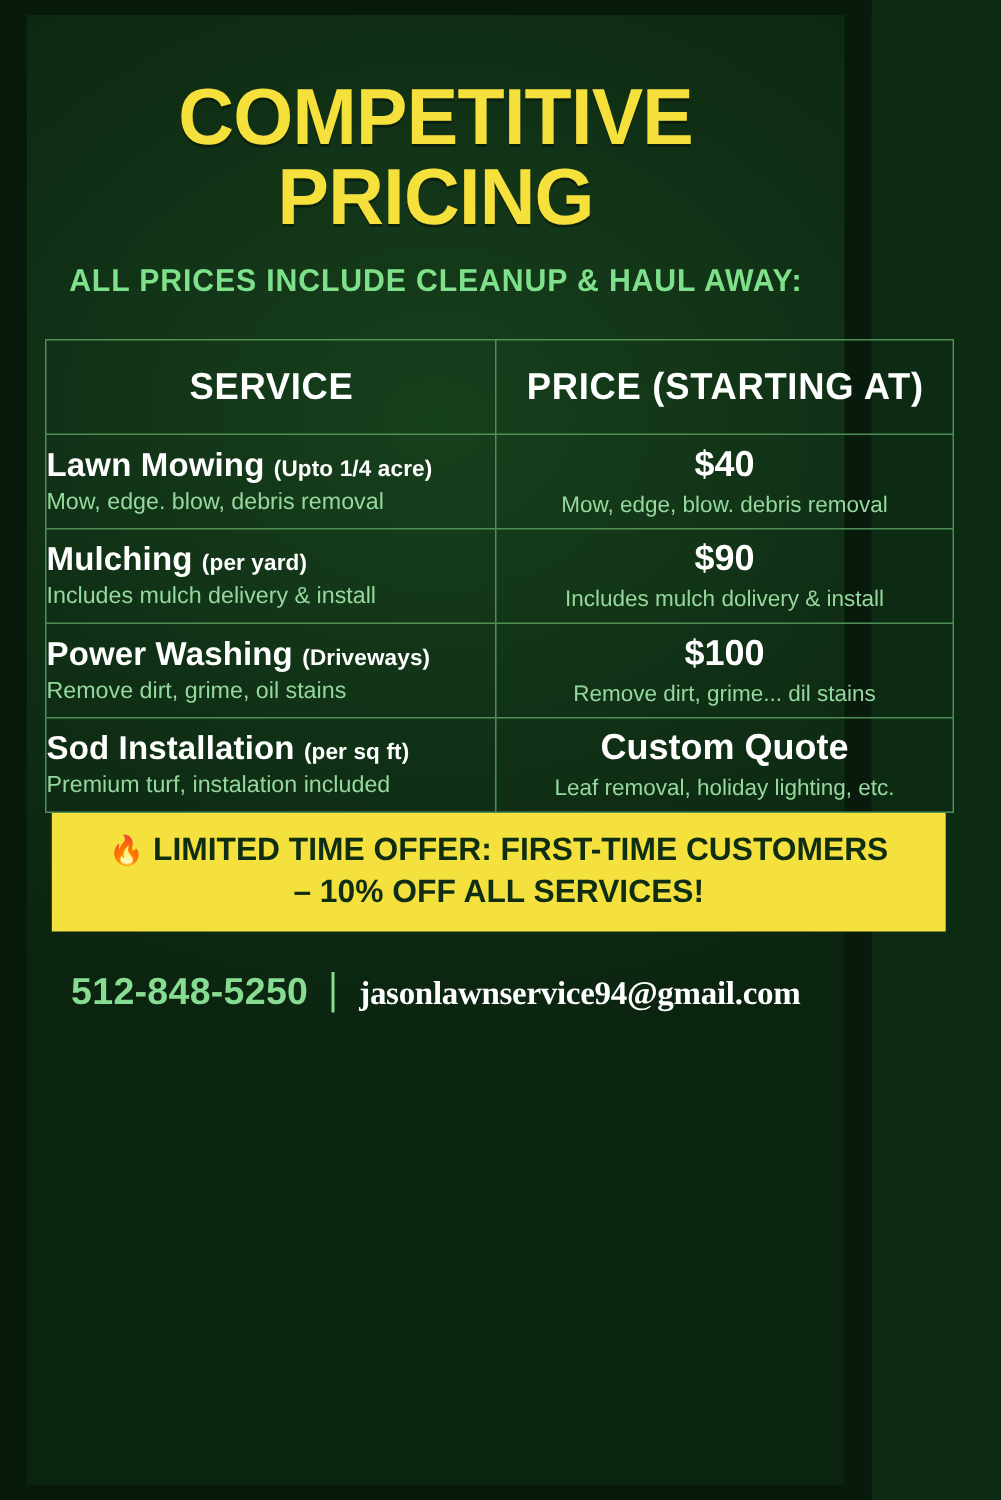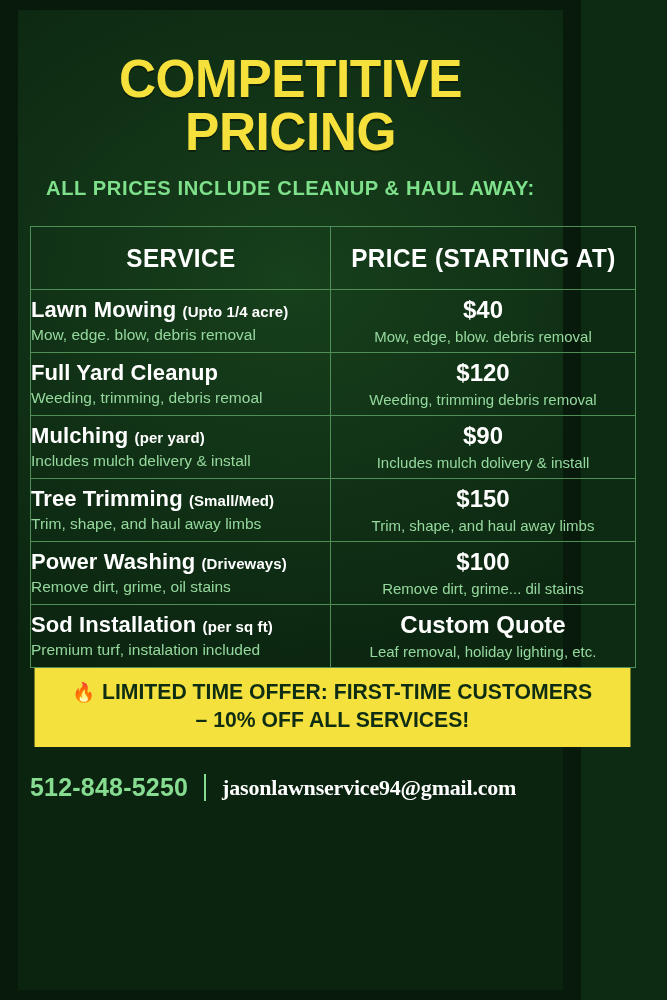--- a/index.html
+++ b/index.html
@@ -146,20 +146,21 @@
     transform: scaleX(0.985);
   }
   .flame {
     font-size: 19px;
   }
 
   .footer {
     margin-top: 26px;
     display: flex;
     align-items: center;
+    justify-content: center;
     gap: 16px;
   }
   .phone {
     color: #86dc90;
     font-size: 25px;
     font-weight: bold;
     letter-spacing: 0.2px;
   }
   .divider {
     width: 2px;
@@ -209,54 +210,28 @@
             <div class="svc-desc">Mow, edge. blow, debris removal</div>
           </td>
           <td class="price">
             <div class="price-amt">$40</div>
             <div class="price-desc">Mow, edge, blow. debris removal</div>
           </td>
         </tr>
         <tr>
           <td class="service">
             <div class="svc-name">
-              <span>Full Yard Cleanup</span>
-              <span class="svc-qual"></span>
-            </div>
-            <div class="svc-desc">Weeding, trimming, debris remoal</div>
-          </td>
-          <td class="price">
-            <div class="price-amt">$120</div>
-            <div class="price-desc">Weeding, trimming debris removal</div>
-          </td>
-        </tr>
-        <tr>
-          <td class="service">
-            <div class="svc-name">
               <span>Mulching</span>
               <span class="svc-qual">(per yard)</span>
             </div>
             <div class="svc-desc">Includes mulch delivery &amp; install</div>
           </td>
           <td class="price">
             <div class="price-amt">$90</div>
             <div class="price-desc">Includes mulch dolivery &amp; install</div>
-          </td>
-        </tr>
-        <tr>
-          <td class="service">
-            <div class="svc-name">
-              <span>Tree Trimming</span>
-              <span class="svc-qual">(Small/Med)</span>
-            </div>
-            <div class="svc-desc">Trim, shape, and haul away limbs</div>
-          </td>
-          <td class="price">
-            <div class="price-amt">$150</div>
-            <div class="price-desc">Trim, shape, and haul away limbs</div>
           </td>
         </tr>
         <tr>
           <td class="service">
             <div class="svc-name">
               <span>Power Washing</span>
               <span class="svc-qual">(Driveways)</span>
             </div>
             <div class="svc-desc">Remove dirt, grime, oil stains</div>
           </td>

